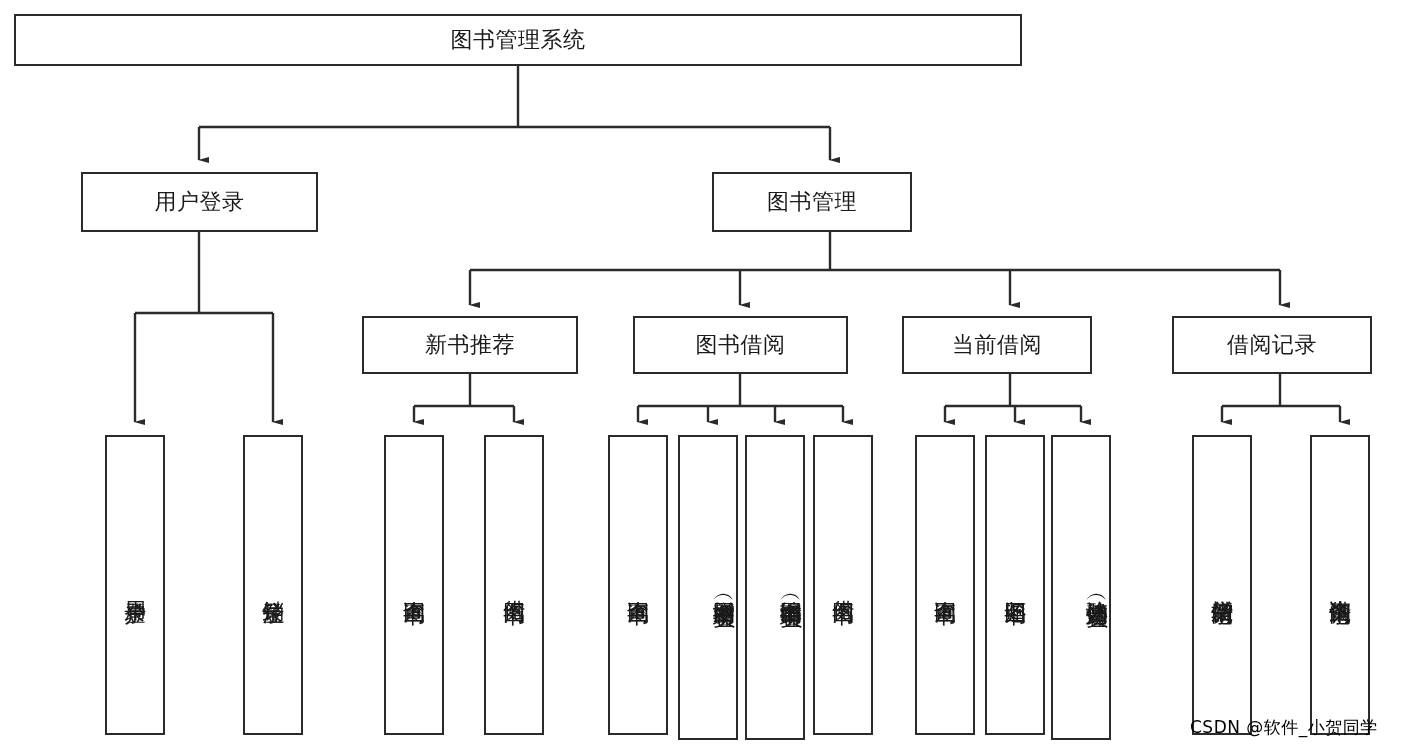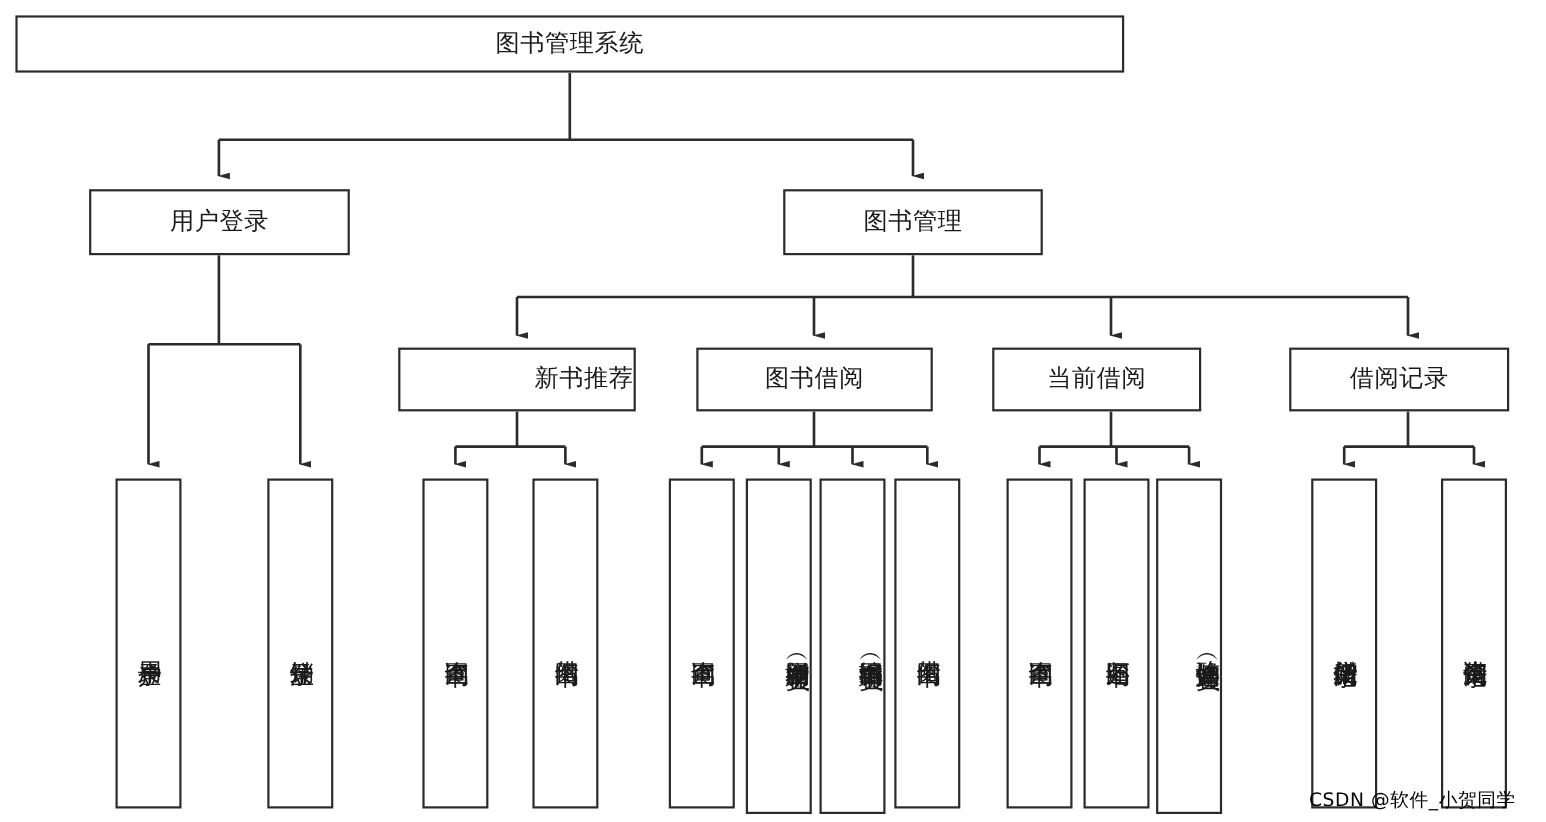--- a/index.html
+++ b/index.html
@@ -119,25 +119,25 @@
     </g>
   </svg>
 
   <div class="node horiz" style="left:14px; top:14px; width:1008px; height:52px;">
     <span>图书管理系统</span>
   </div>
 
   <div class="node horiz" style="left:81px; top:172px; width:237px; height:60px;">
     <span>用户登录</span>
   </div>
-  <div class="node horiz" style="left:712px; top:172px; width:236px; height:60px;">
+  <div class="node horiz" style="left:712px; top:172px; width:200px; height:60px;">
     <span>图书管理</span>
   </div>
 
-  <div class="node horiz" style="left:362px; top:316px; width:216px; height:58px;justify-content:flex-end;">
+  <div class="node horiz" style="left:362px; top:316px; width:216px; height:58px;">
     <span>新书推荐</span>
   </div>
   <div class="node horiz" style="left:633px; top:316px; width:215px; height:58px;text-align:center;">
     <span>图书借阅</span>
   </div>
   <div class="node horiz" style="left:902px; top:316px; width:190px; height:58px;">
     <span>当前借阅</span>
   </div>
   <div class="node horiz" style="left:1172px; top:316px; width:200px; height:58px;">
     <span>借阅记录</span>

